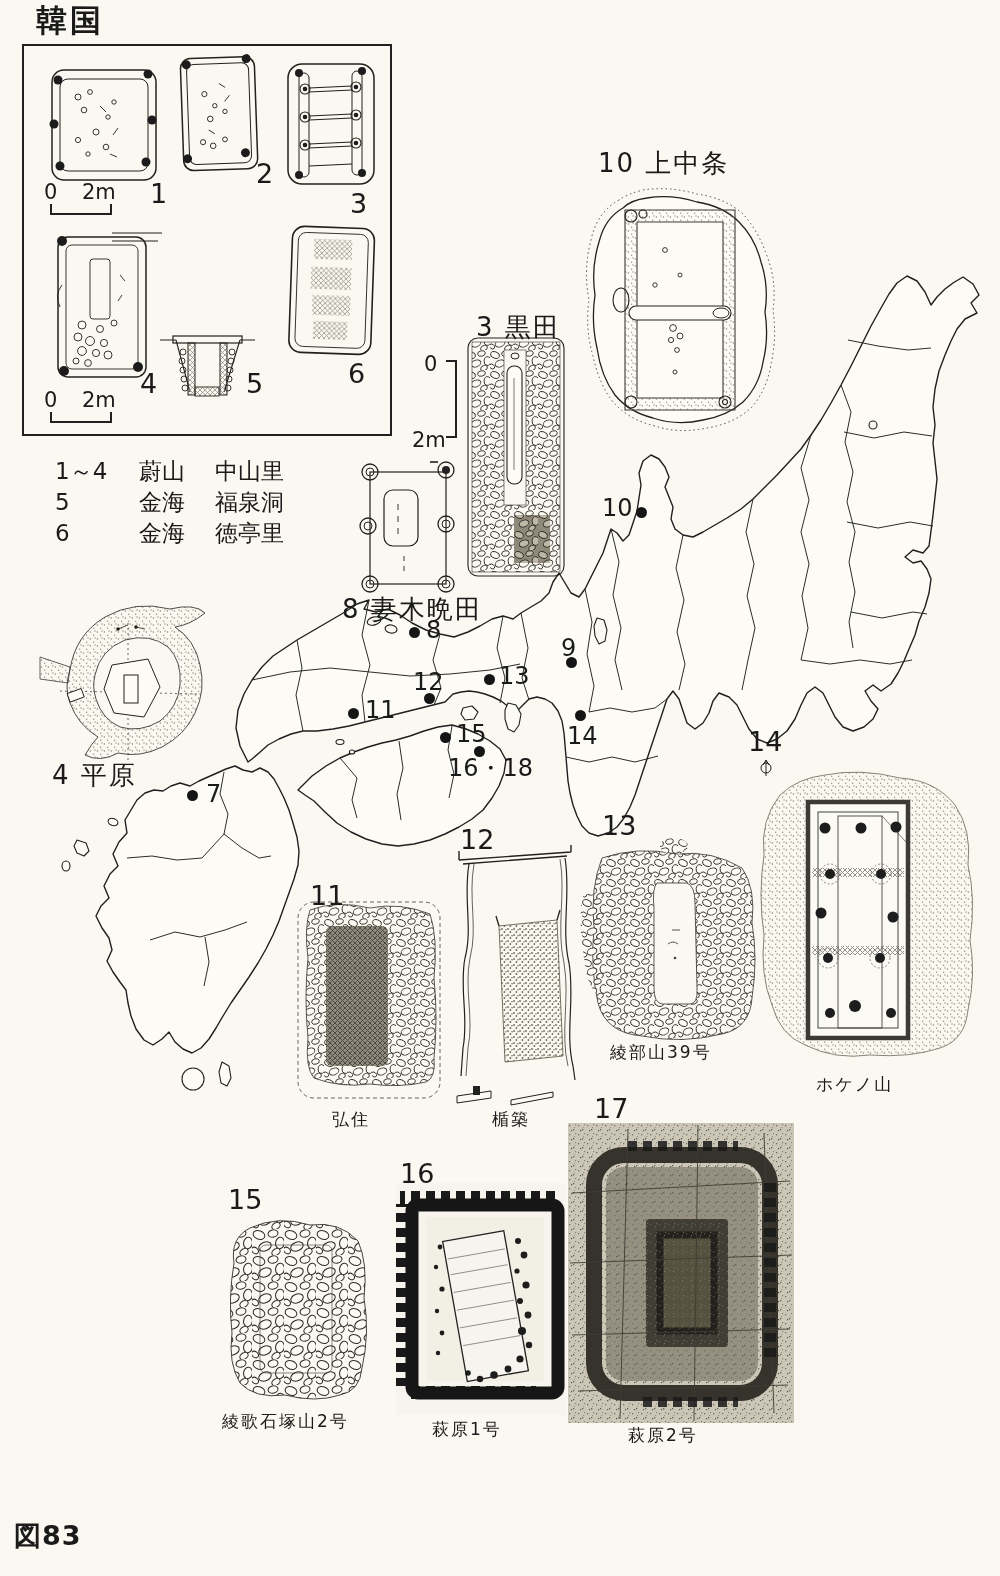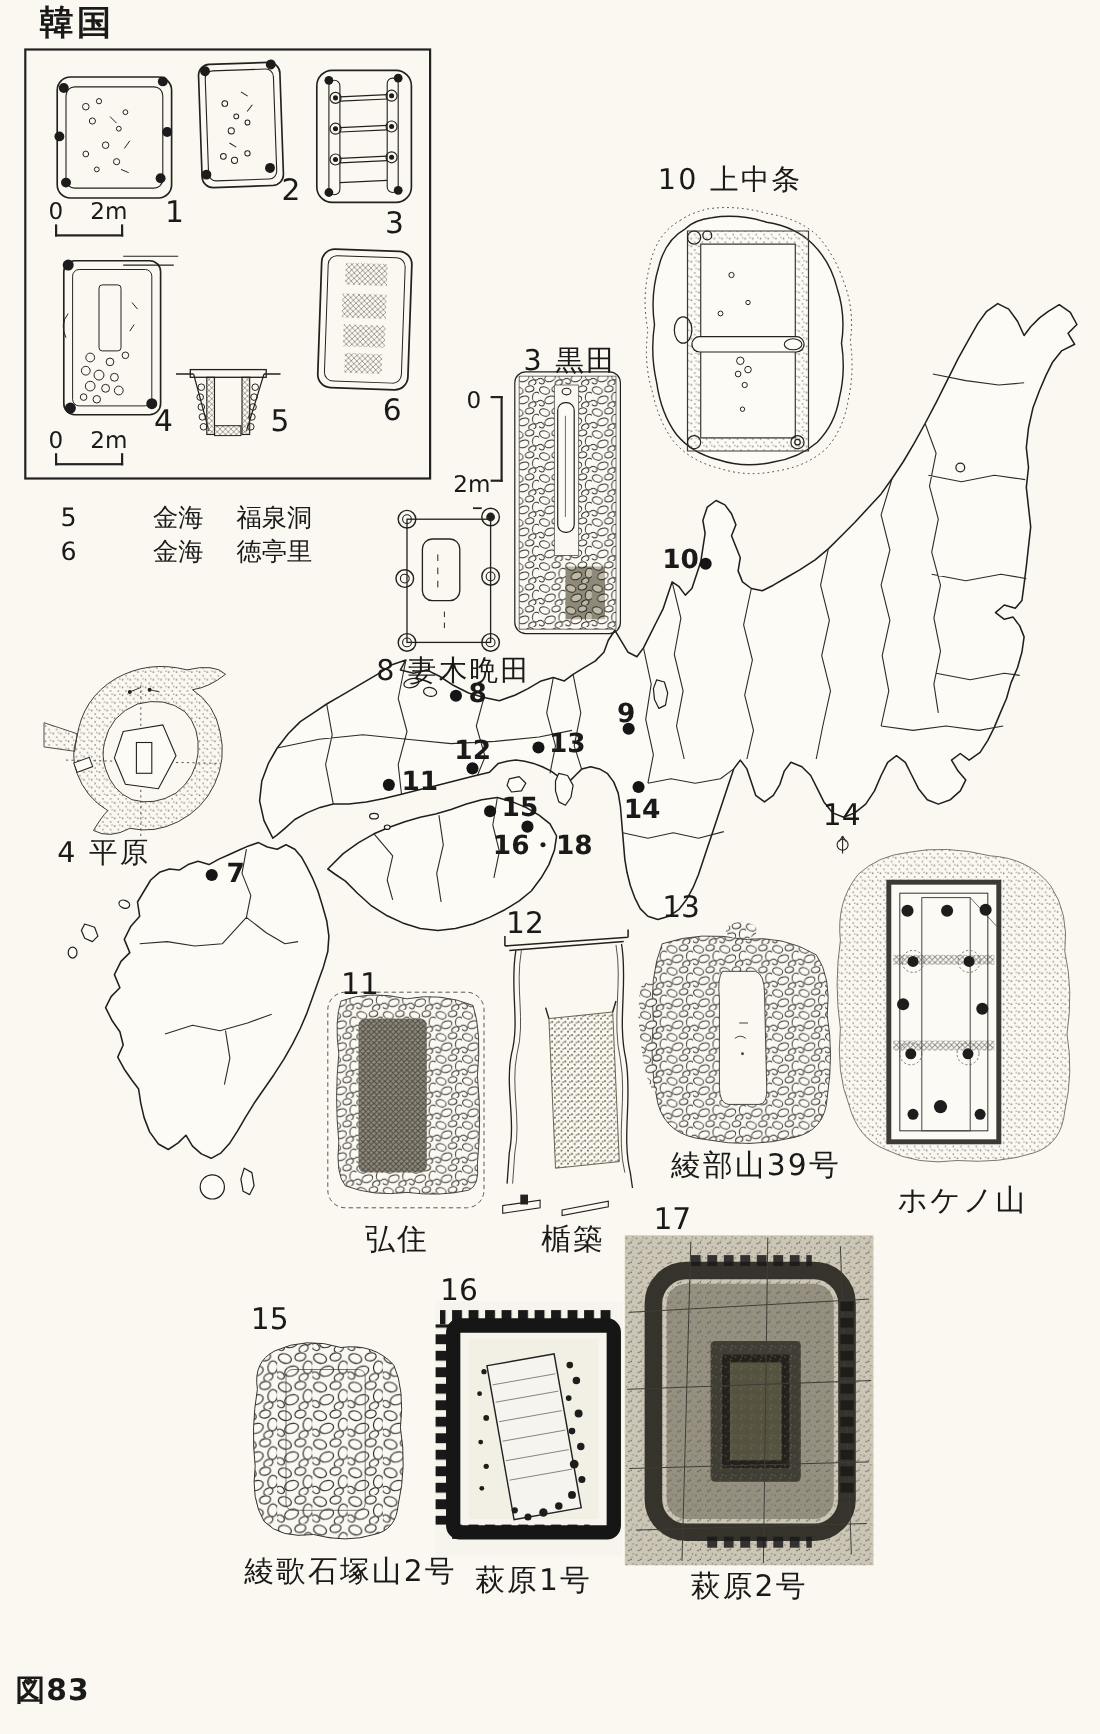--- a/index.html
+++ b/index.html
@@ -6,22 +6,22 @@
   body{
     width:1000px;height:1576px;position:relative;overflow:hidden;
     background:#faf8f1;color:#1a1a1a;
     font-family:"DejaVu Sans","Liberation Sans",sans-serif;
   }
   .abs{position:absolute;white-space:nowrap}
   svg{position:absolute;left:0;top:0}
   .box-title{font-size:31px;font-weight:600;letter-spacing:3px}
   .num{font-size:27px;font-weight:500}
   .sitelabel{font-size:26px;font-weight:400;letter-spacing:2px}
-  .cap{font-size:27px;font-weight:500;letter-spacing:2px}
-  .maplabel{font-size:24px;font-weight:700}
+  .cap{font-size:17px;font-weight:500;letter-spacing:2px}
+  .maplabel{font-size:24px;font-weight:400}
   .scale-num{font-size:21px}
   .dot{position:absolute;width:11px;height:11px;border-radius:50%;background:#151515}
   #koreabox{position:absolute;left:22px;top:44px;width:366px;height:388px;border:2.5px solid #222}
   .scale-h{position:absolute;width:58px;height:9px;border-left:2.5px solid #222;border-right:2.5px solid #222;border-bottom:2.5px solid #222}
   .scale-v{position:absolute;height:74px;width:9px;border-top:2.5px solid #222;border-bottom:2.5px solid #222;border-right:2.5px solid #222}
   #legend{position:absolute;left:55px;top:456px}
   .legend-row{display:flex;font-size:23px;line-height:31px}
   .legend-no{width:84px}
   .legend-place{width:76px}
   #caption{position:absolute;left:14px;top:1518px;display:flex;gap:20px;font-size:27px;font-weight:600;letter-spacing:1px}
@@ -488,20 +488,25 @@
 
   <span class="abs scale-num" style="left:44px;top:180px">0</span>
   <span class="abs scale-num" style="left:82px;top:180px">2m</span>
   <div class="scale-h" style="left:50px;top:204px"></div>
   <span class="abs scale-num" style="left:44px;top:388px">0</span>
   <span class="abs scale-num" style="left:82px;top:388px">2m</span>
   <div class="scale-h" style="left:50px;top:412px"></div>
 
   <div id="legend">
     <div class="legend-row">
+      <span class="legend-no">1～4</span>
+      <span class="legend-place">蔚山</span>
+      <span>中山里</span>
+    </div>
+    <div class="legend-row">
       <span class="legend-no">5</span>
       <span class="legend-place">金海</span>
       <span>福泉洞</span>
     </div>
     <div class="legend-row">
       <span class="legend-no">6</span>
       <span class="legend-place">金海</span>
       <span>徳亭里</span>
     </div>
   </div>

